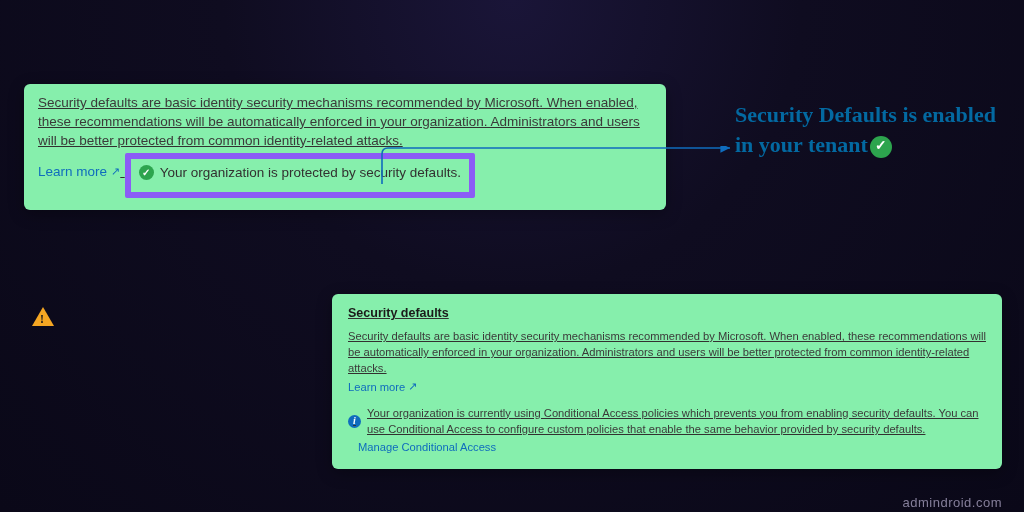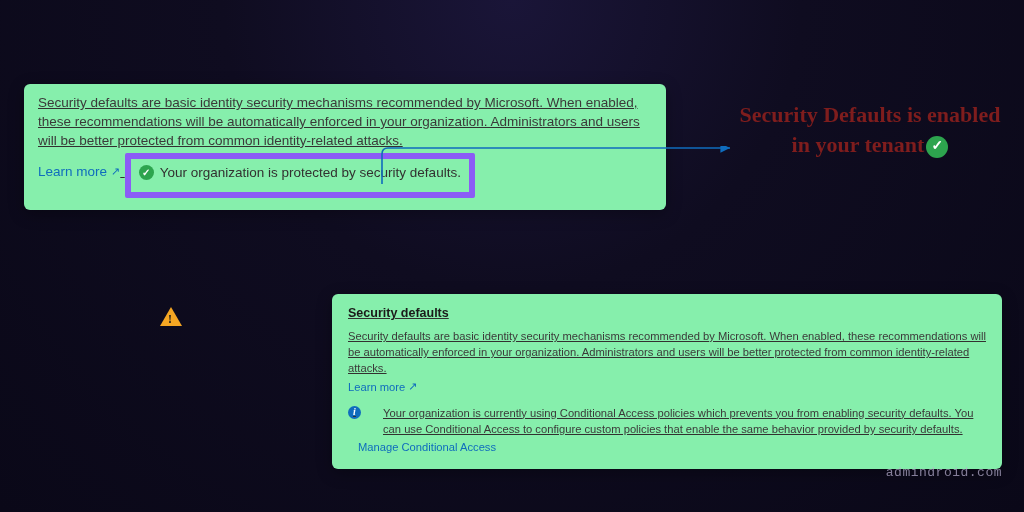--- a/index.html
+++ b/index.html
@@ -27,21 +27,21 @@
   .link { color: #0f6cbd; text-decoration: none; font-size: 13.5px; display: inline-flex; align-items: center; gap: 4px; }
   .link-small { color: #0f6cbd; text-decoration: none; font-size: 11.2px; display: inline-flex; align-items: center; gap: 3px; }
   .status-box {
     border: 6px solid #8b5cf6;
     border-radius: 2px;
     margin-top: 2px;
     padding: 6px 8px 12px 8px;
     display: inline-block;
   }
   .status-line { display: flex; align-items: center; gap: 6px; font-size: 13.5px; color: #323130; }
-  .status-line-small { display: flex; align-items: flex-start; gap: 22px; font-size: 11.2px; color: #3b3a39; margin-top: 10px; line-height: 1.45; }
+  .status-line-small { display: flex; align-items: center; gap: 6px; font-size: 11.2px; color: #3b3a39; margin-top: 10px; line-height: 1.45; }
   .check-icon {
     width: 15px; height: 15px; border-radius: 50%;
     background: #2da44e; display: inline-flex; align-items: center; justify-content: center;
     flex-shrink: 0;
   }
   .check-icon::after { content: "✓"; color: #fff; font-size: 10px; font-weight: bold; }
   .check-icon-big {
     width: 22px; height: 22px; border-radius: 50%;
     background: #2da44e; display: inline-flex; align-items: center; justify-content: center;
     flex-shrink: 0; vertical-align: middle; margin-left: 2px;
@@ -66,27 +66,26 @@
     content: "!"; position: absolute; left: -3px; top: 4px;
     color: #1b1a19; font-size: 12px; font-weight: bold;
   }
   .ext-icon { font-size: 11px; }
   .callout {
     position: absolute;
     font-family: "Comic Sans MS", "Segoe Script", cursive;
     font-weight: 700;
     font-size: 22px;
     line-height: 1.35;
-    color: #7f1d1d;
-    text-align: center;
+    color: #0369a1;
   }
   .callout-right { left: 735px; top: 100px; width: 270px; }
   .callout-left { left: 30px; top: 300px; width: 280px; }
   .manage-link { display: block; margin-top: 2px; }
-  .watermark { position: absolute; right: 22px; bottom: 32px; color: #b8b0d0; font-size: 13px; letter-spacing: 0.5px; opacity: 0.7; font-family: Liberation Mono, monospace; }
+  .watermark { position: absolute; right: 22px; bottom: 2px; color: #b8b0d0; font-size: 13px; letter-spacing: 0.5px; opacity: 0.7; font-family: Liberation Sans, sans-serif; }
   svg.arrow { position: absolute; pointer-events: none; }
 </style>
 </head>
 <body>
 
 <div class="panel panel-top">
   <div class="desc">Security defaults are basic identity security mechanisms recommended by Microsoft. When enabled, these recommendations will be automatically enforced in your organization. Administrators and users will be better protected from common identity-related attacks.</div>
   <a class="link">
     <span>Learn more</span>
     <span class="ext-icon">↗</span>

